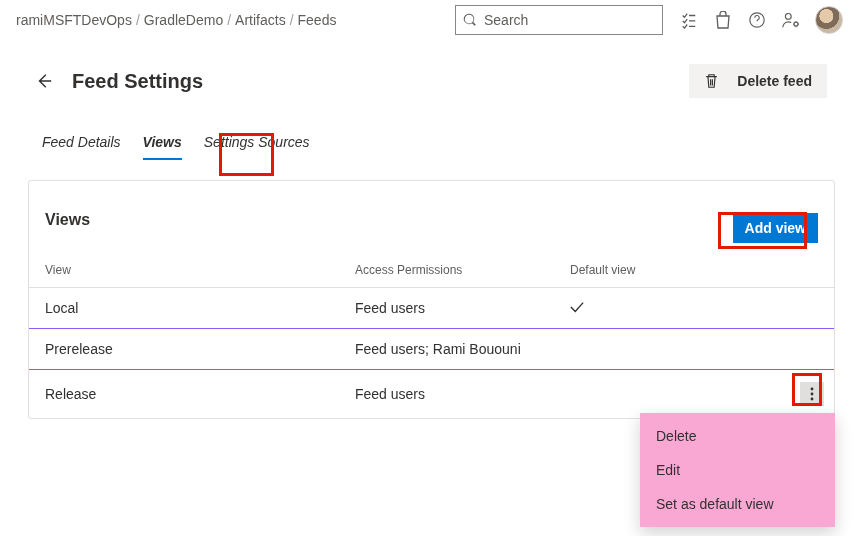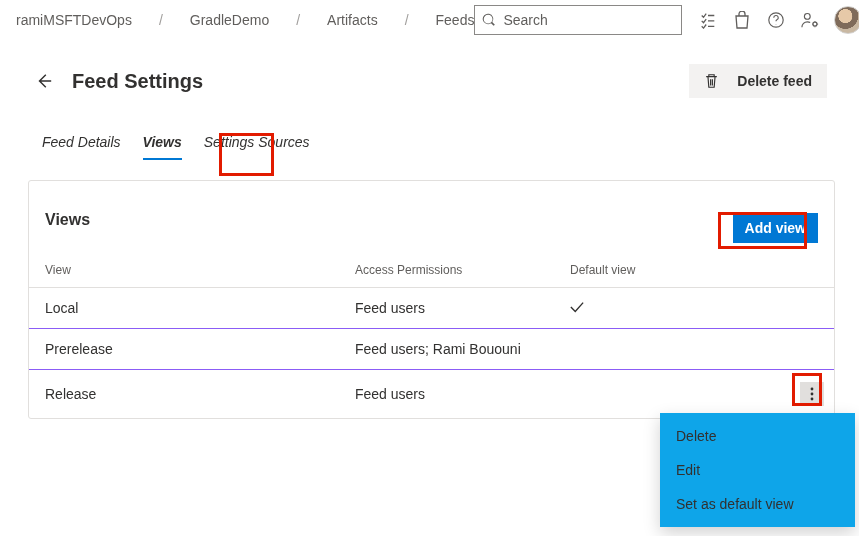--- a/index.html
+++ b/index.html
@@ -19,21 +19,21 @@
   .topbar {
     display: flex;
     align-items: center;
     height: 40px;
     padding: 0 16px;
     border-bottom: 1px solid #fff;
   }
   .breadcrumb {
     display: flex;
     align-items: flex-end;
-    gap: 27px;
+    gap: 4px;
     color: #605e5c;
     flex: 0 0 auto;
   }
   .breadcrumb .crumb { color: #605e5c; cursor: pointer; }
   .breadcrumb .sep { color: #a19f9d; }
   .spacer { flex: 1; }
   .searchwrap {
     position: relative;
     margin-right: 16px;
   }
@@ -192,24 +192,24 @@
   .morecell { text-align: right; padding-right: 10px !important; }
   .morebtn {
     width: 24px; height: 24px;
     display: inline-flex; align-items: center; justify-content: center;
     background: #e1dfdd; color: #323130; cursor: pointer;
   }
 
   
   .ctxmenu {
     position: absolute;
-    left: 660px;
+    left: 640px;
     top: 413px;
     width: 195px;
-    background: #0ea5e9;
+    background: #f9a8d4;
     box-shadow: 0 6px 16px rgba(0,0,0,0.18);
     padding: 6px 0;
   }
   .ctxitem {
     padding: 9px 16px;
     cursor: pointer;
     color: #323130;
   }
   .check svg { stroke: #323130; }
 </style>

